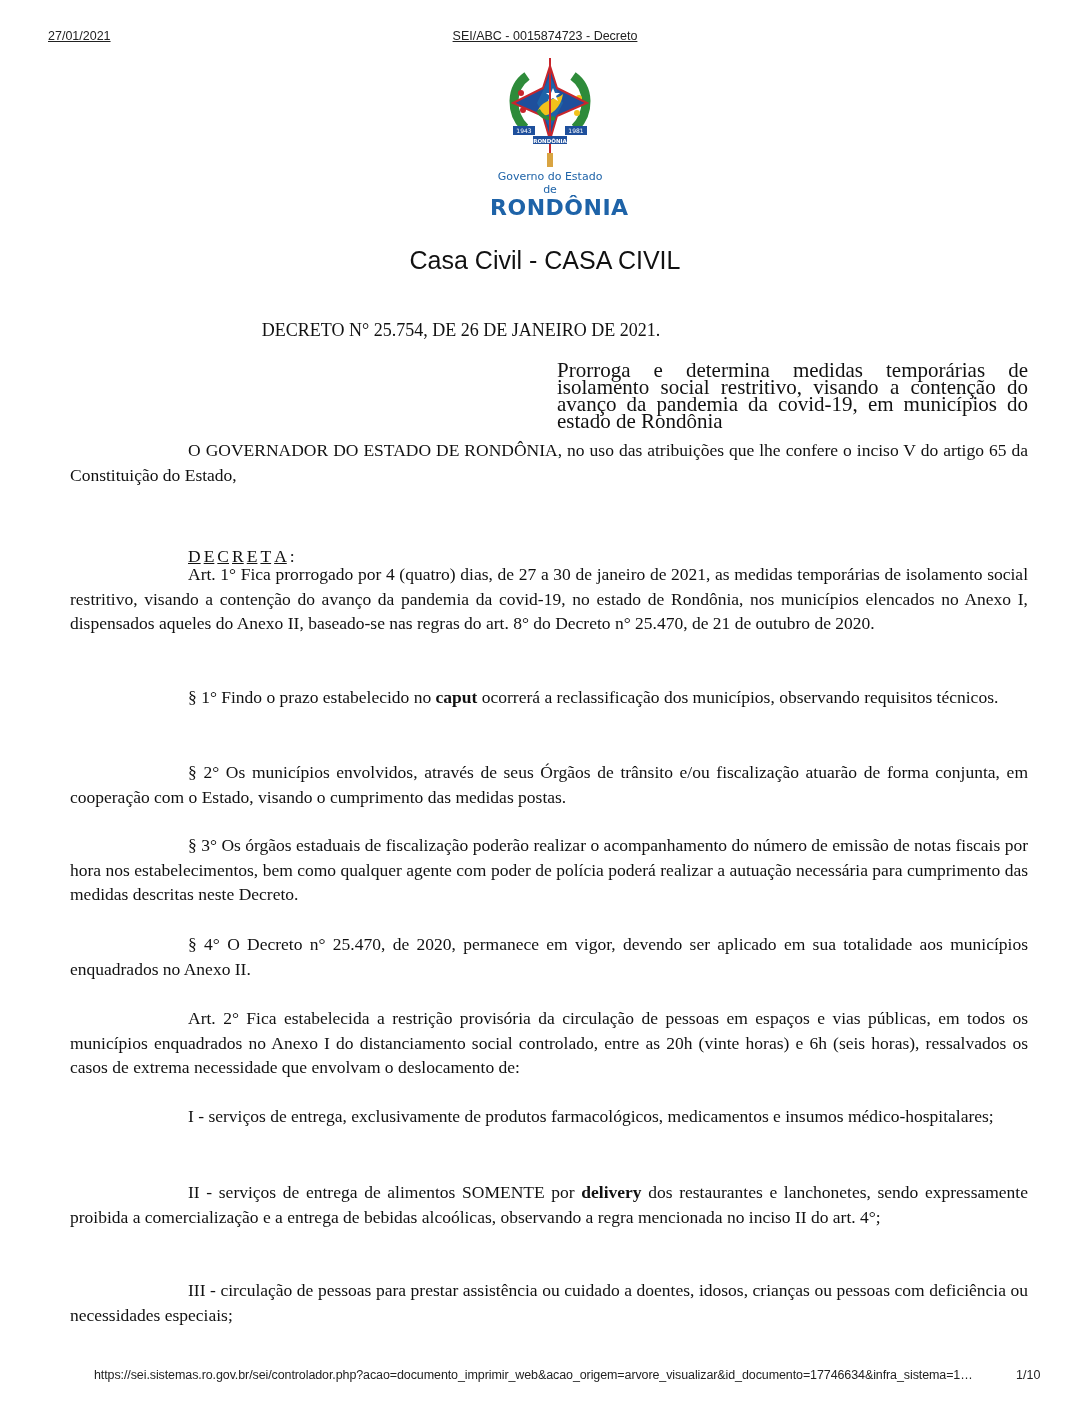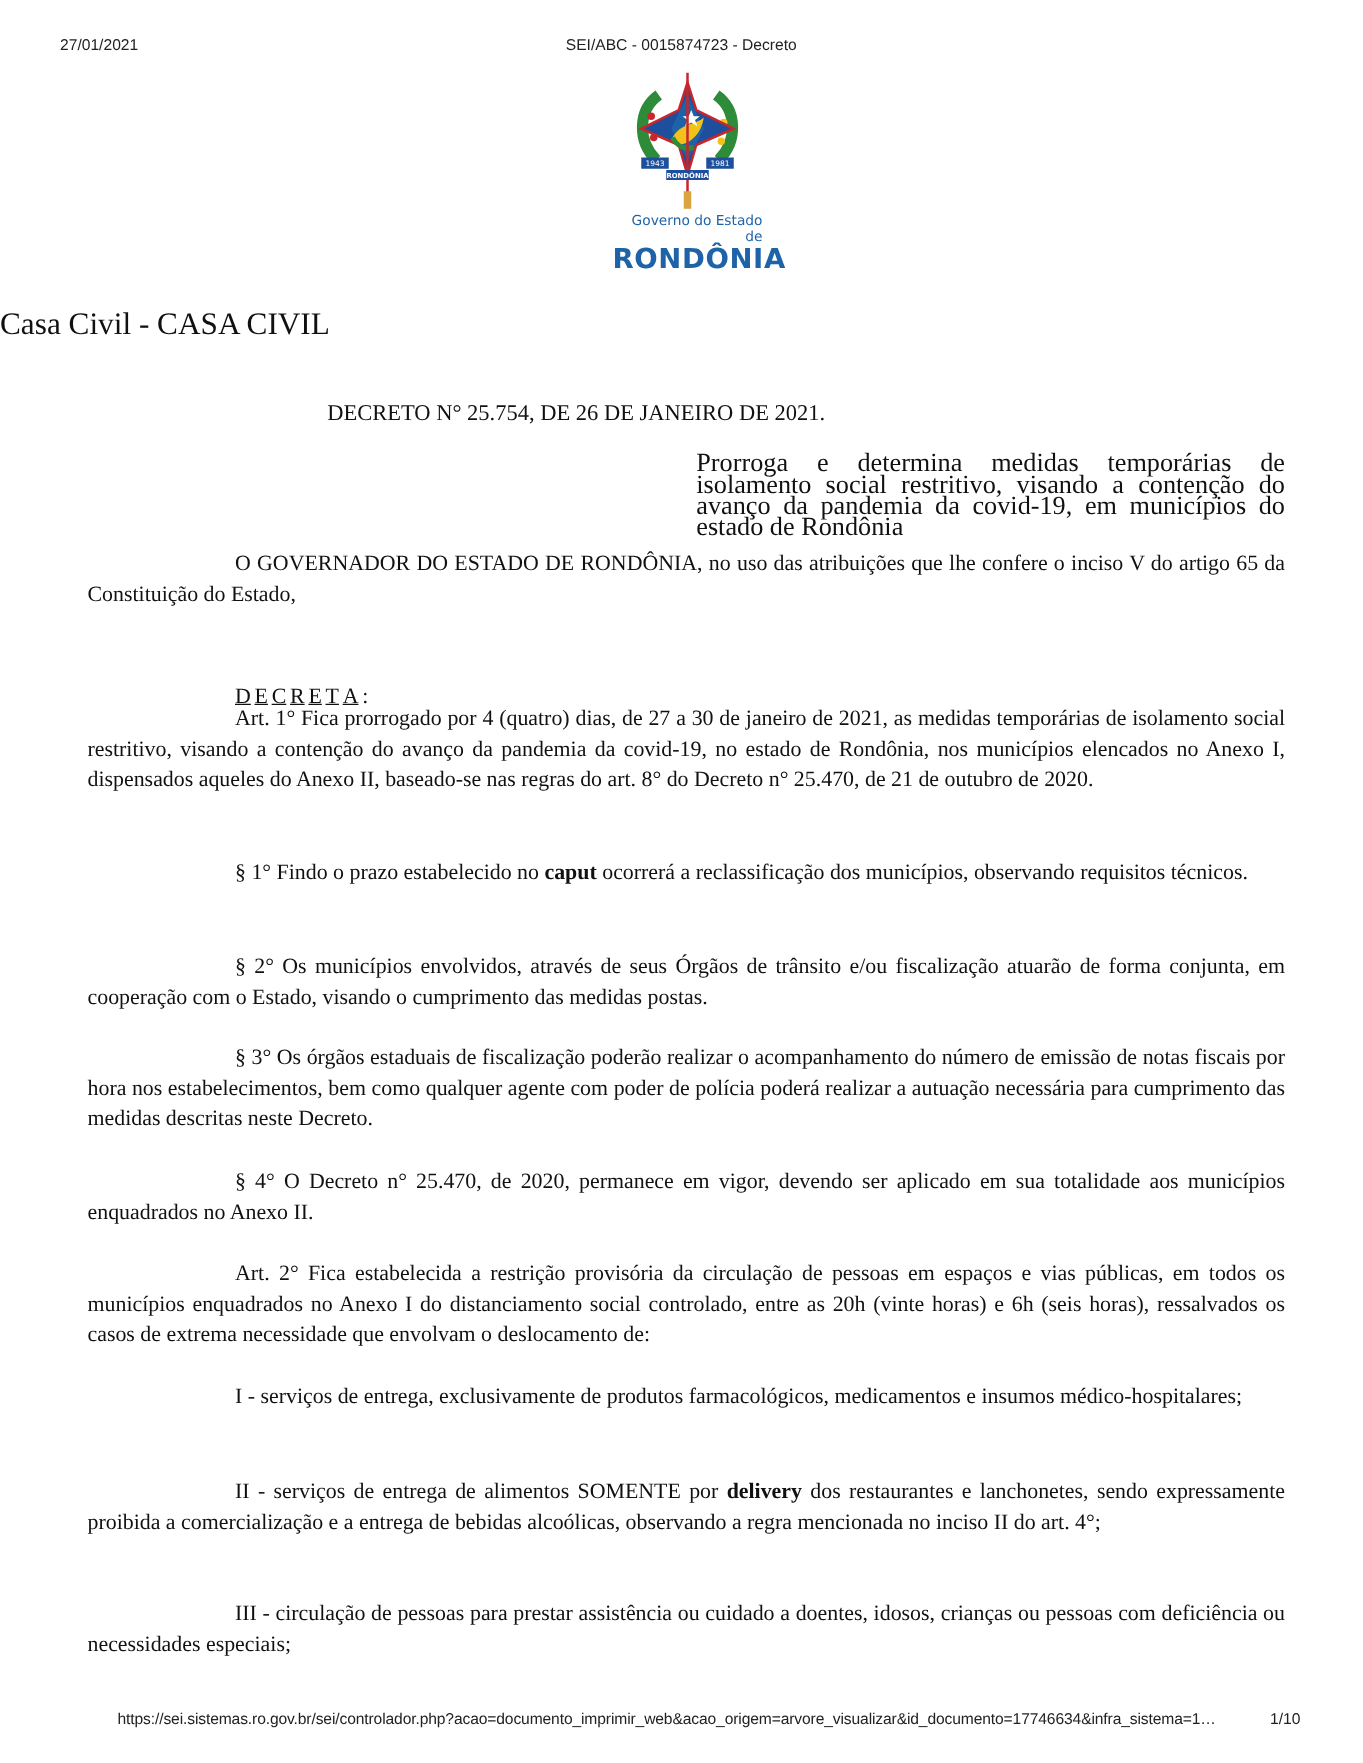--- a/index.html
+++ b/index.html
@@ -1,28 +1,28 @@
 <!DOCTYPE html>
 <html><head>
   <meta charset="utf-8">
   <style>
     html, body { margin: 0; padding: 0; background: #ffffff; }
     body { width: 1090px; height: 1410px; position: relative; overflow: hidden; color: #111; }
-    .hdr { position: absolute; top: 29px; font-family: "Liberation Sans", sans-serif; font-size: 12.5px; color: #222; }
+    .hdr { position: absolute; top: 29px; font-family: "Liberation Sans", sans-serif; font-size: 12.5px; color: #222; text-decoration: underline; }
     .hdr-date { left: 48px; }
     .hdr-title { left: 0; width: 1090px; text-align: center; }
     .ftr { position: absolute; top: 1368px; font-family: "Liberation Sans", sans-serif; font-size: 12.5px; color: #222; }
     .ftr-url { left: 48px; letter-spacing: -0.1px; padding-left: 46px; }
     .ftr-page { left: 1016px; }
     .logo { position: absolute; left: 490px; top: 58px; width: 120px; height: 150px; text-align: center; }
     .logo svg { display: block; margin: 0 auto; }
-    .logo-sub { font-family: "DejaVu Sans", sans-serif; font-size: 11px; color: #1e63a8; margin-top: 2px; letter-spacing: 0; text-align: right; }
+    .logo-sub { font-family: "DejaVu Sans", sans-serif; font-size: 11px; color: #1e63a8; margin-top: 2px; letter-spacing: 0; }
     .logo-main { font-family: "DejaVu Sans", sans-serif; font-weight: bold; font-size: 22px; color: #1e63a8; letter-spacing: 0.5px; line-height: 24px; }
     .doc { position: absolute; left: 70px; width: 958px; font-family: "Liberation Serif", serif; font-size: 17.5px; line-height: 24.5px; }
-    .unit-title { position: absolute; top: 246px; left: 0; width: 1090px; text-align: left; font-family: Liberation Serif, serif; font-size: 25px; }
+    .unit-title { position: absolute; top: 246px; left: 0; width: 1090px; text-align: center; font-family: Liberation Sans, sans-serif; font-size: 25px; }
     .decree-no { position: absolute; top: 320px; left: 0; width: 904px; text-align: center; font-family: "Liberation Serif", serif; font-size: 18px; padding-left: 18px; box-sizing: border-box; }
     .ementa { position: absolute; top: 362px; left: 557px; width: 471px; font-family: "Liberation Serif", serif; font-size: 21px; line-height: 17px; text-align: justify; text-align-last: left; }
     p.par { margin: 0; text-align: justify; text-indent: 118px; }
     .b { font-weight: bold; font-family: Liberation Serif, serif; }
     .decreta { text-indent: 123px; }
     .decreta u { text-decoration: underline; margin-right: 3px; }
   </style>
 </head>
 <body>
 

